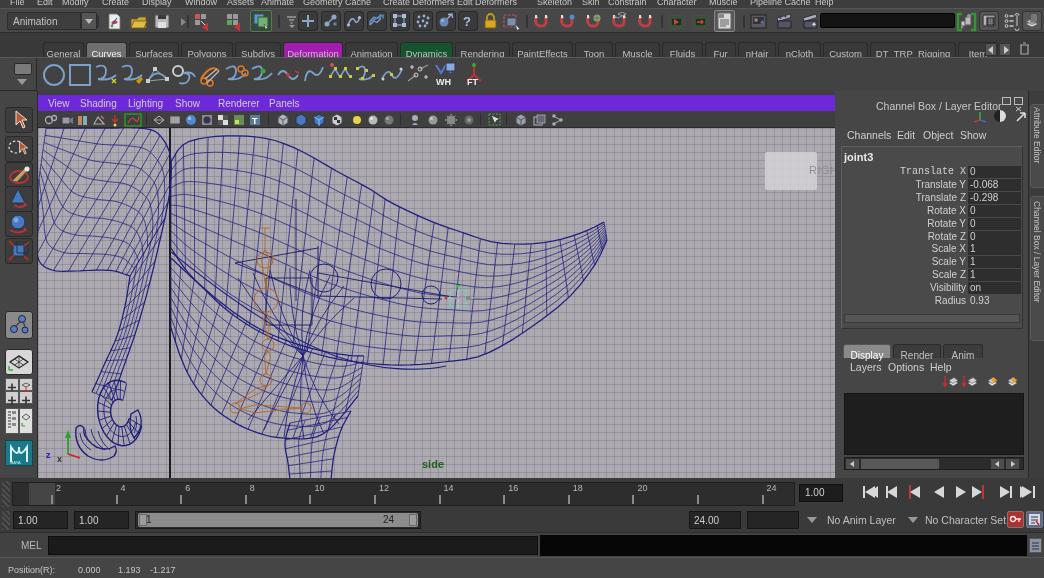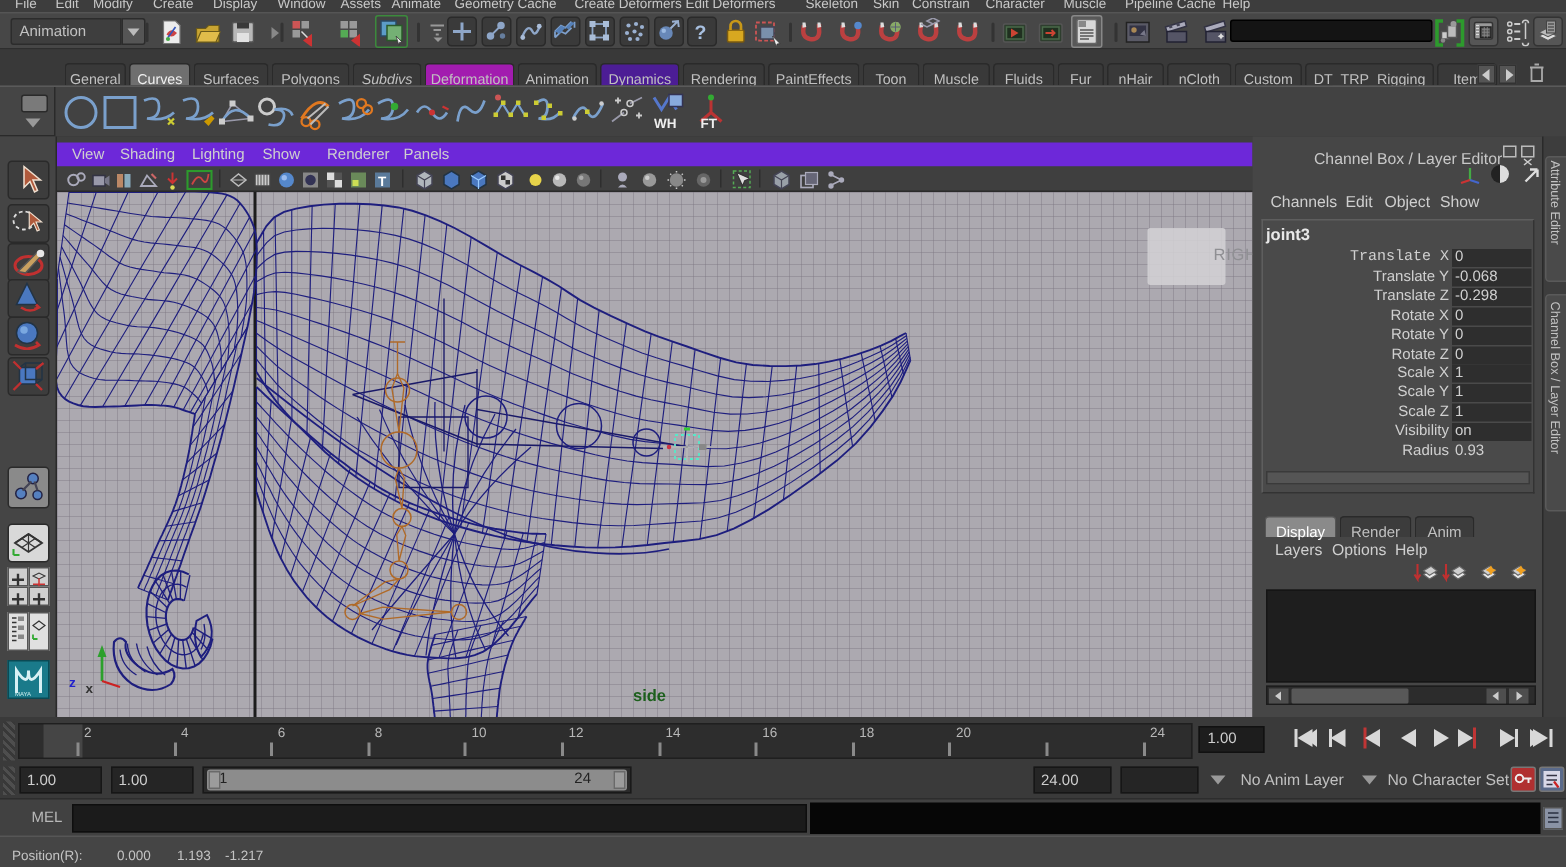--- a/index.html
+++ b/index.html
@@ -239,24 +239,24 @@
         </svg></div>
     </div>
 </div>
 
 <div class="abs" id="shelftabs" style="left:0;top:33px;width:1044px;height:24px;background:#393939;">
   <div id="st-list">
       <div class="abs" style="left:43px;top:9px;width:41px;height:15px;background:#393939;border:1px solid #2a2a2a;border-bottom:none;border-radius:3px 3px 0 0;text-align:center;"><span class="txt" style="font-size:9.5px;color:#c0c0c0;line-height:14px;">General</span></div>
       <div class="abs" style="left:86px;top:9px;width:41px;height:15px;background:#6f6f6f;border:1px solid #2a2a2a;border-bottom:none;border-radius:3px 3px 0 0;text-align:center;"><span class="txt" style="font-size:9.5px;color:#f0f0f0;line-height:14px;">Curves</span></div>
       <div class="abs" style="left:129px;top:9px;width:50px;height:15px;background:#393939;border:1px solid #2a2a2a;border-bottom:none;border-radius:3px 3px 0 0;text-align:center;"><span class="txt" style="font-size:9.5px;color:#c0c0c0;line-height:14px;">Surfaces</span></div>
       <div class="abs" style="left:181px;top:9px;width:52px;height:15px;background:#393939;border:1px solid #2a2a2a;border-bottom:none;border-radius:3px 3px 0 0;text-align:center;"><span class="txt" style="font-size:9.5px;color:#c0c0c0;line-height:14px;">Polygons</span></div>
-      <div class="abs" style="left:235px;top:9px;width:46px;height:15px;background:#393939;border:1px solid #2a2a2a;border-bottom:none;border-radius:3px 3px 0 0;text-align:center;font-style:italic;"><span class="txt" style="font-size:9.5px;color:#c0c0c0;line-height:14px;">Subdivs</span></div>
+      <div class="abs" style="left:235px;top:9px;width:46px;height:15px;background:#393939;border:1px solid #2a2a2a;border-bottom:none;border-radius:3px 3px 0 0;text-align:center;"><span class="txt" style="font-size:9.5px;color:#c0c0c0;line-height:14px;">Subdivs</span></div>
       <div class="abs" style="left:283px;top:9px;width:60px;height:15px;background:#a21caf;border:1px solid #2a2a2a;border-bottom:none;border-radius:3px 3px 0 0;text-align:center;"><span class="txt" style="font-size:9.5px;color:#c0c0c0;line-height:14px;">Deformation</span></div>
       <div class="abs" style="left:345px;top:9px;width:53px;height:15px;background:#393939;border:1px solid #2a2a2a;border-bottom:none;border-radius:3px 3px 0 0;text-align:center;"><span class="txt" style="font-size:9.5px;color:#c0c0c0;line-height:14px;">Animation</span></div>
-      <div class="abs" style="left:400px;top:9px;width:53px;height:15px;background:#4c1d95;border:1px solid #2a2a2a;border-bottom:none;border-radius:3px 3px 0 0;text-align:center;"><span class="txt" style="font-size:9.5px;color:#c0c0c0;line-height:14px;">Dynamics</span></div>
+      <div class="abs" style="left:400px;top:9px;width:53px;height:15px;background:#14532d;border:1px solid #2a2a2a;border-bottom:none;border-radius:3px 3px 0 0;text-align:center;"><span class="txt" style="font-size:9.5px;color:#c0c0c0;line-height:14px;">Dynamics</span></div>
       <div class="abs" style="left:455px;top:9px;width:55px;height:15px;background:#393939;border:1px solid #2a2a2a;border-bottom:none;border-radius:3px 3px 0 0;text-align:center;"><span class="txt" style="font-size:9.5px;color:#c0c0c0;line-height:14px;">Rendering</span></div>
       <div class="abs" style="left:512px;top:9px;width:61px;height:15px;background:#393939;border:1px solid #2a2a2a;border-bottom:none;border-radius:3px 3px 0 0;text-align:center;"><span class="txt" style="font-size:9.5px;color:#c0c0c0;line-height:14px;">PaintEffects</span></div>
       <div class="abs" style="left:575px;top:9px;width:38px;height:15px;background:#393939;border:1px solid #2a2a2a;border-bottom:none;border-radius:3px 3px 0 0;text-align:center;"><span class="txt" style="font-size:9.5px;color:#c0c0c0;line-height:14px;">Toon</span></div>
       <div class="abs" style="left:615px;top:9px;width:45px;height:15px;background:#393939;border:1px solid #2a2a2a;border-bottom:none;border-radius:3px 3px 0 0;text-align:center;"><span class="txt" style="font-size:9.5px;color:#c0c0c0;line-height:14px;">Muscle</span></div>
       <div class="abs" style="left:662px;top:9px;width:41px;height:15px;background:#393939;border:1px solid #2a2a2a;border-bottom:none;border-radius:3px 3px 0 0;text-align:center;"><span class="txt" style="font-size:9.5px;color:#c0c0c0;line-height:14px;">Fluids</span></div>
       <div class="abs" style="left:705px;top:9px;width:31px;height:15px;background:#393939;border:1px solid #2a2a2a;border-bottom:none;border-radius:3px 3px 0 0;text-align:center;"><span class="txt" style="font-size:9.5px;color:#c0c0c0;line-height:14px;">Fur</span></div>
       <div class="abs" style="left:738px;top:9px;width:38px;height:15px;background:#393939;border:1px solid #2a2a2a;border-bottom:none;border-radius:3px 3px 0 0;text-align:center;"><span class="txt" style="font-size:9.5px;color:#c0c0c0;line-height:14px;">nHair</span></div>
       <div class="abs" style="left:778px;top:9px;width:43px;height:15px;background:#393939;border:1px solid #2a2a2a;border-bottom:none;border-radius:3px 3px 0 0;text-align:center;"><span class="txt" style="font-size:9.5px;color:#c0c0c0;line-height:14px;">nCloth</span></div>
       <div class="abs" style="left:823px;top:9px;width:45px;height:15px;background:#393939;border:1px solid #2a2a2a;border-bottom:none;border-radius:3px 3px 0 0;text-align:center;"><span class="txt" style="font-size:9.5px;color:#c0c0c0;line-height:14px;">Custom</span></div>
       <div class="abs" style="left:870px;top:9px;width:86px;height:15px;background:#393939;border:1px solid #2a2a2a;border-bottom:none;border-radius:3px 3px 0 0;text-align:center;"><span class="txt" style="font-size:9.5px;color:#c0c0c0;line-height:14px;">DT_TRP_Rigging</span></div>

